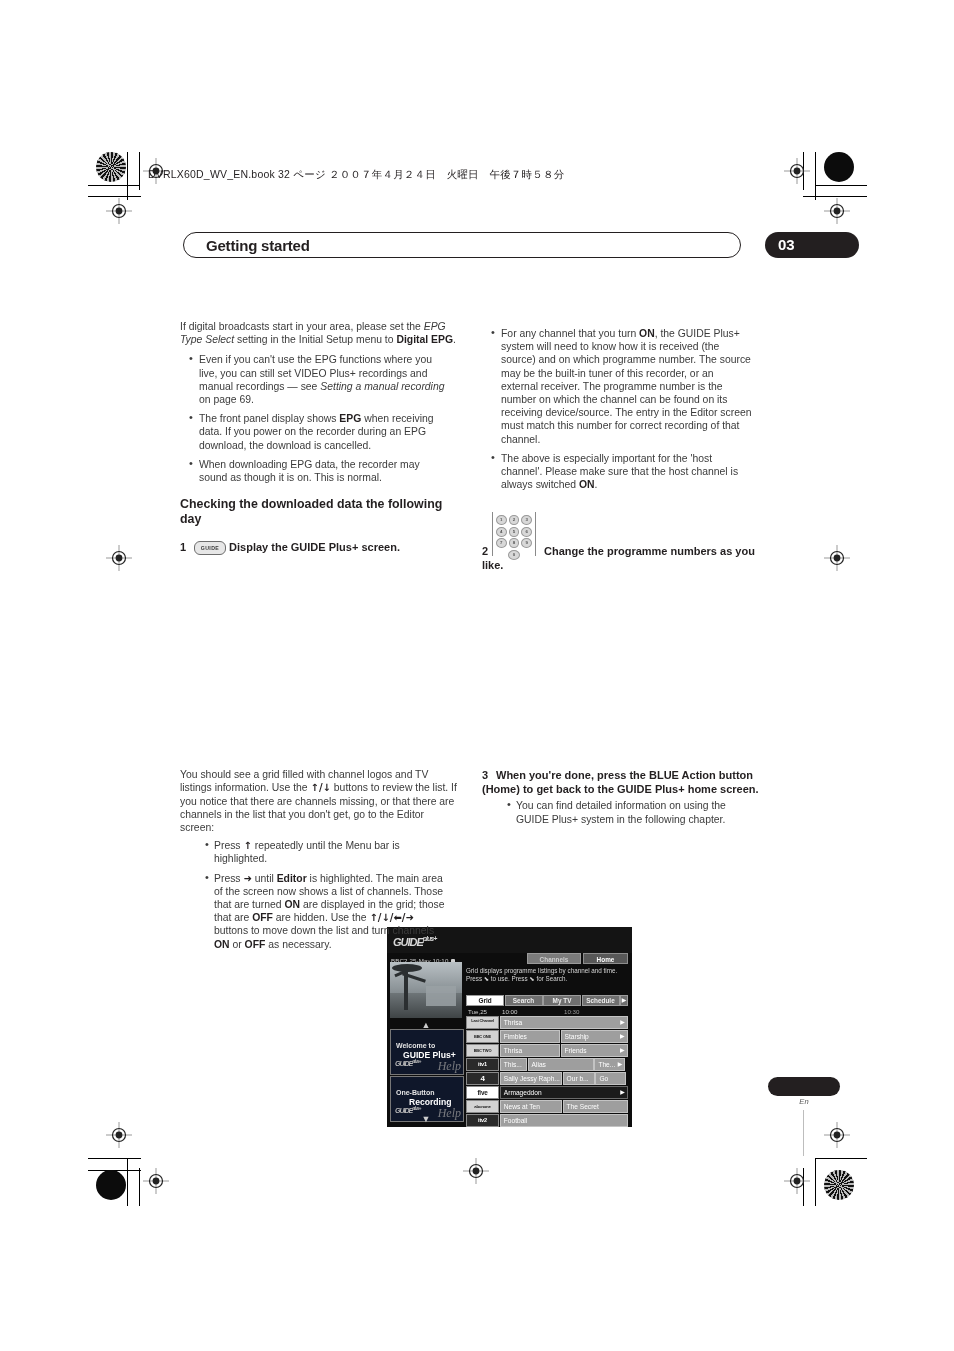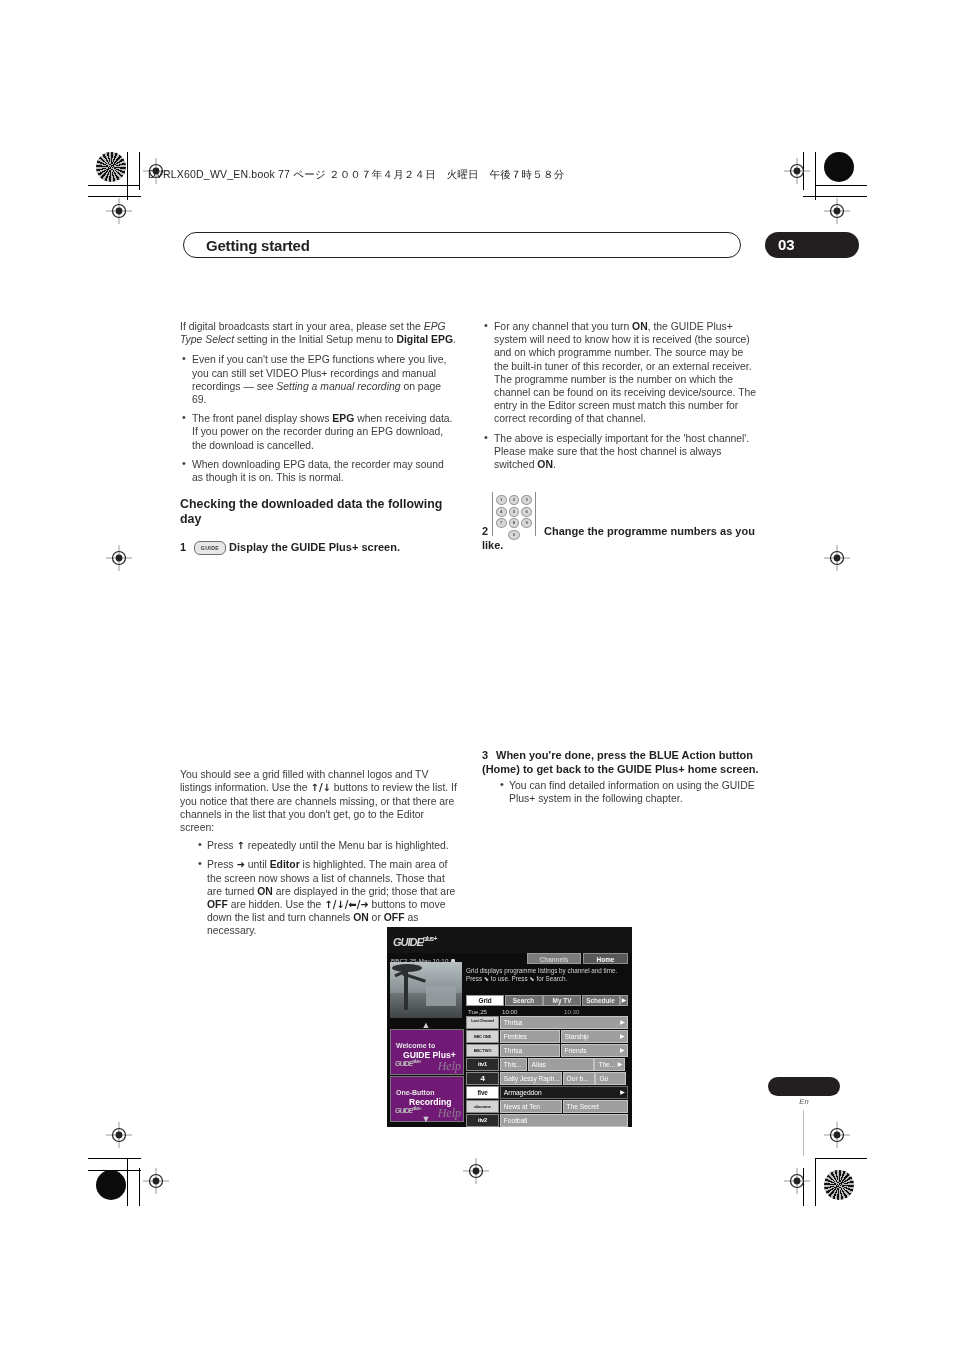--- a/index.html
+++ b/index.html
@@ -21,21 +21,21 @@
   .chapbadge span{position:absolute;left:13px;top:4px;color:#fff;font-size:15px;font-weight:bold;}
 
   
   .col{position:absolute;width:277px;font-size:10.4px;line-height:13.2px;color:#3b3b3b;}
   .colL{left:180px;top:320px;}
   .colR{left:482px;top:320px;}
 
   p.para{margin:0 0 0 0;padding:0;text-indent:0;}
   .blk{margin-bottom:7px;}
 
-  ul.bul{list-style:none;margin:0;padding:0;}
+  ul.bul{list-style:none;margin:7px;padding:0;}
   ul.bul li{position:relative;padding-left:12px;margin-bottom:6px;}
   ul.bul li:before{content:"\2022";position:absolute;left:2px;top:-1px;font-size:11px;color:#3b3b3b;}
   ul.bul.sub{padding-left:16px;margin-top:5px;}
   ul.bul.sub li{padding-left:11px;}
 
   b,.bold{font-weight:bold;color:#231f20;}
   i,.ital{font-style:italic;}
 
   h3.subhead{font-size:12.4px;line-height:15px;font-weight:bold;color:#231f20;margin:0 0 0 0;padding:0;}
 
@@ -69,21 +69,21 @@
   .vt-sky{position:absolute;left:0;top:0;width:100%;height:58%;background:linear-gradient(#b9c0c4,#848c90);}
   .vt-ground{position:absolute;left:0;bottom:0;width:100%;height:44%;background:linear-gradient(#6e7578,#3f4446);}
   .vt-tree{position:absolute;background:#2b2f31;}
   .vt-bld{position:absolute;left:36px;top:24px;width:30px;height:20px;background:#9aa1a5;opacity:.85;}
 
   .homebtn{position:absolute;top:26px;height:11px;background:#585858;border:.8px solid #8d8d8d;color:#fff;font-size:6.4px;font-weight:bold;text-align:center;line-height:11px;box-sizing:border-box;}
   .chanbtn{position:absolute;top:26px;height:11px;background:#7b7b7b;border:.8px solid #9a9a9a;color:#cfcfcf;font-size:6.4px;font-weight:bold;text-align:center;line-height:11px;box-sizing:border-box;}
 
   .helptext{position:absolute;color:#d5d5d5;font-size:6.3px;line-height:8.2px;}
 
-  .sidecard{position:absolute;background:#701a75;border:.8px solid #777;overflow:hidden;}
+  .sidecard{position:absolute;background:#0f172a;border:.8px solid #777;overflow:hidden;}
   .sidecard .l1{position:absolute;color:#e4e4e4;font-size:7px;font-weight:bold;}
   .sidecard .l2{position:absolute;color:#fff;font-size:8.6px;font-weight:bold;}
   .sidecard .gp2{position:absolute;left:4px;bottom:3px;color:#b9b9b9;font-size:7px;font-weight:bold;font-style:italic;letter-spacing:-1px;}
   .sidecard .helpwm{position:absolute;right:2px;bottom:1px;color:#9a9a9a;font-size:12px;font-style:italic;font-family:"Liberation Serif",serif;opacity:.75;}
 
   .updown{position:absolute;color:#cdcdcd;font-size:9px;text-align:center;}
 
   
   .tabrow{position:absolute;display:flex;height:11px;}
   .tabrow .tab{flex:1;background:#6f6f6f;border:.8px solid #9c9c9c;box-sizing:border-box;color:#efefef;font-size:6.4px;font-weight:bold;text-align:center;line-height:10px;margin-right:.5px;}
@@ -217,21 +217,21 @@
 </div>
 <div class="reg" style="left:784px;top:1168px;">
   <svg width="26" height="26" viewBox="0 0 26 26">
       <line x1="0" y1="13" x2="26" y2="13" stroke="#999" stroke-width="1"></line>
       <line x1="13" y1="0" x2="13" y2="26" stroke="#999" stroke-width="1"></line>
       <circle cx="13" cy="13" r="6.5" fill="none" stroke="#222" stroke-width="1.2"></circle>
       <circle cx="13" cy="13" r="3.4" fill="#222"></circle>
     </svg>
 </div>
 
-<div class="bookline">DVRLX60D_WV_EN.book 77 ページ ２００７年４月２４日　火曜日　午後７時５８分</div>
+<div class="bookline">DVRLX60D_WV_EN.book 32 ページ ２００７年４月２４日　火曜日　午後７時５８分</div>
 
 <div class="runhead">
   <span>Getting started</span>
 </div>
 <div class="chapbadge">
   <span>03</span>
 </div>
 
 <div class="col colL">
 

